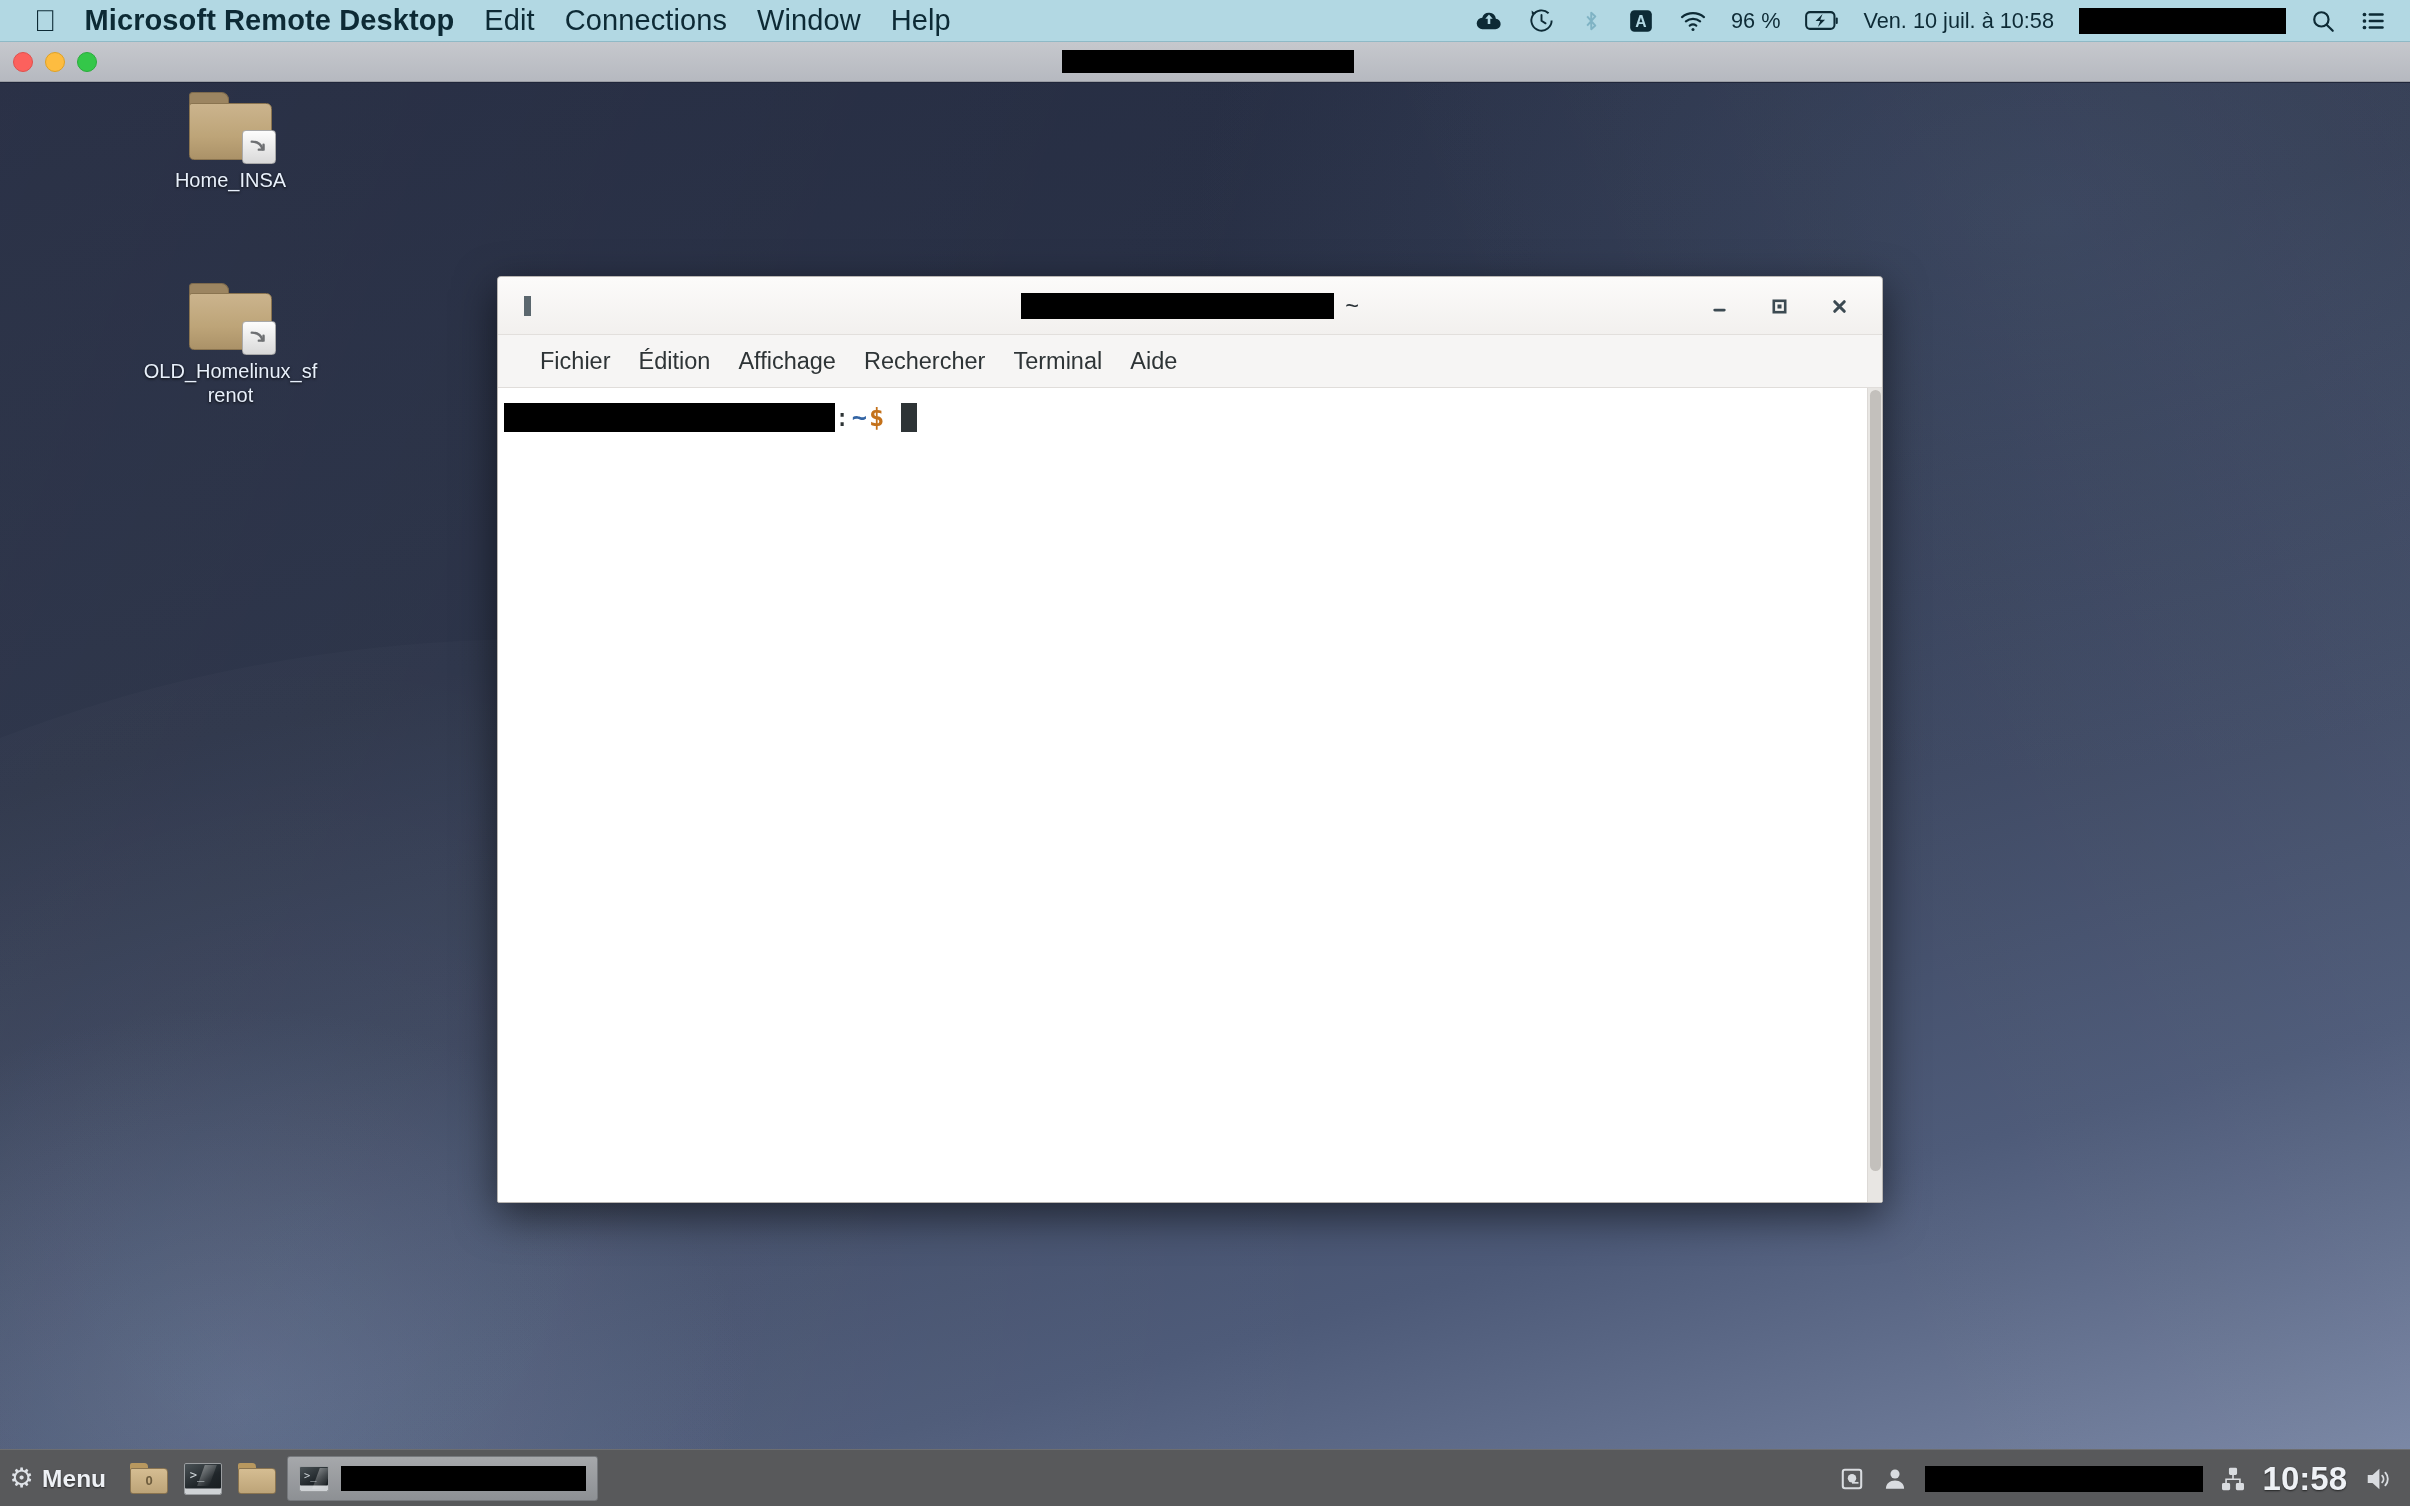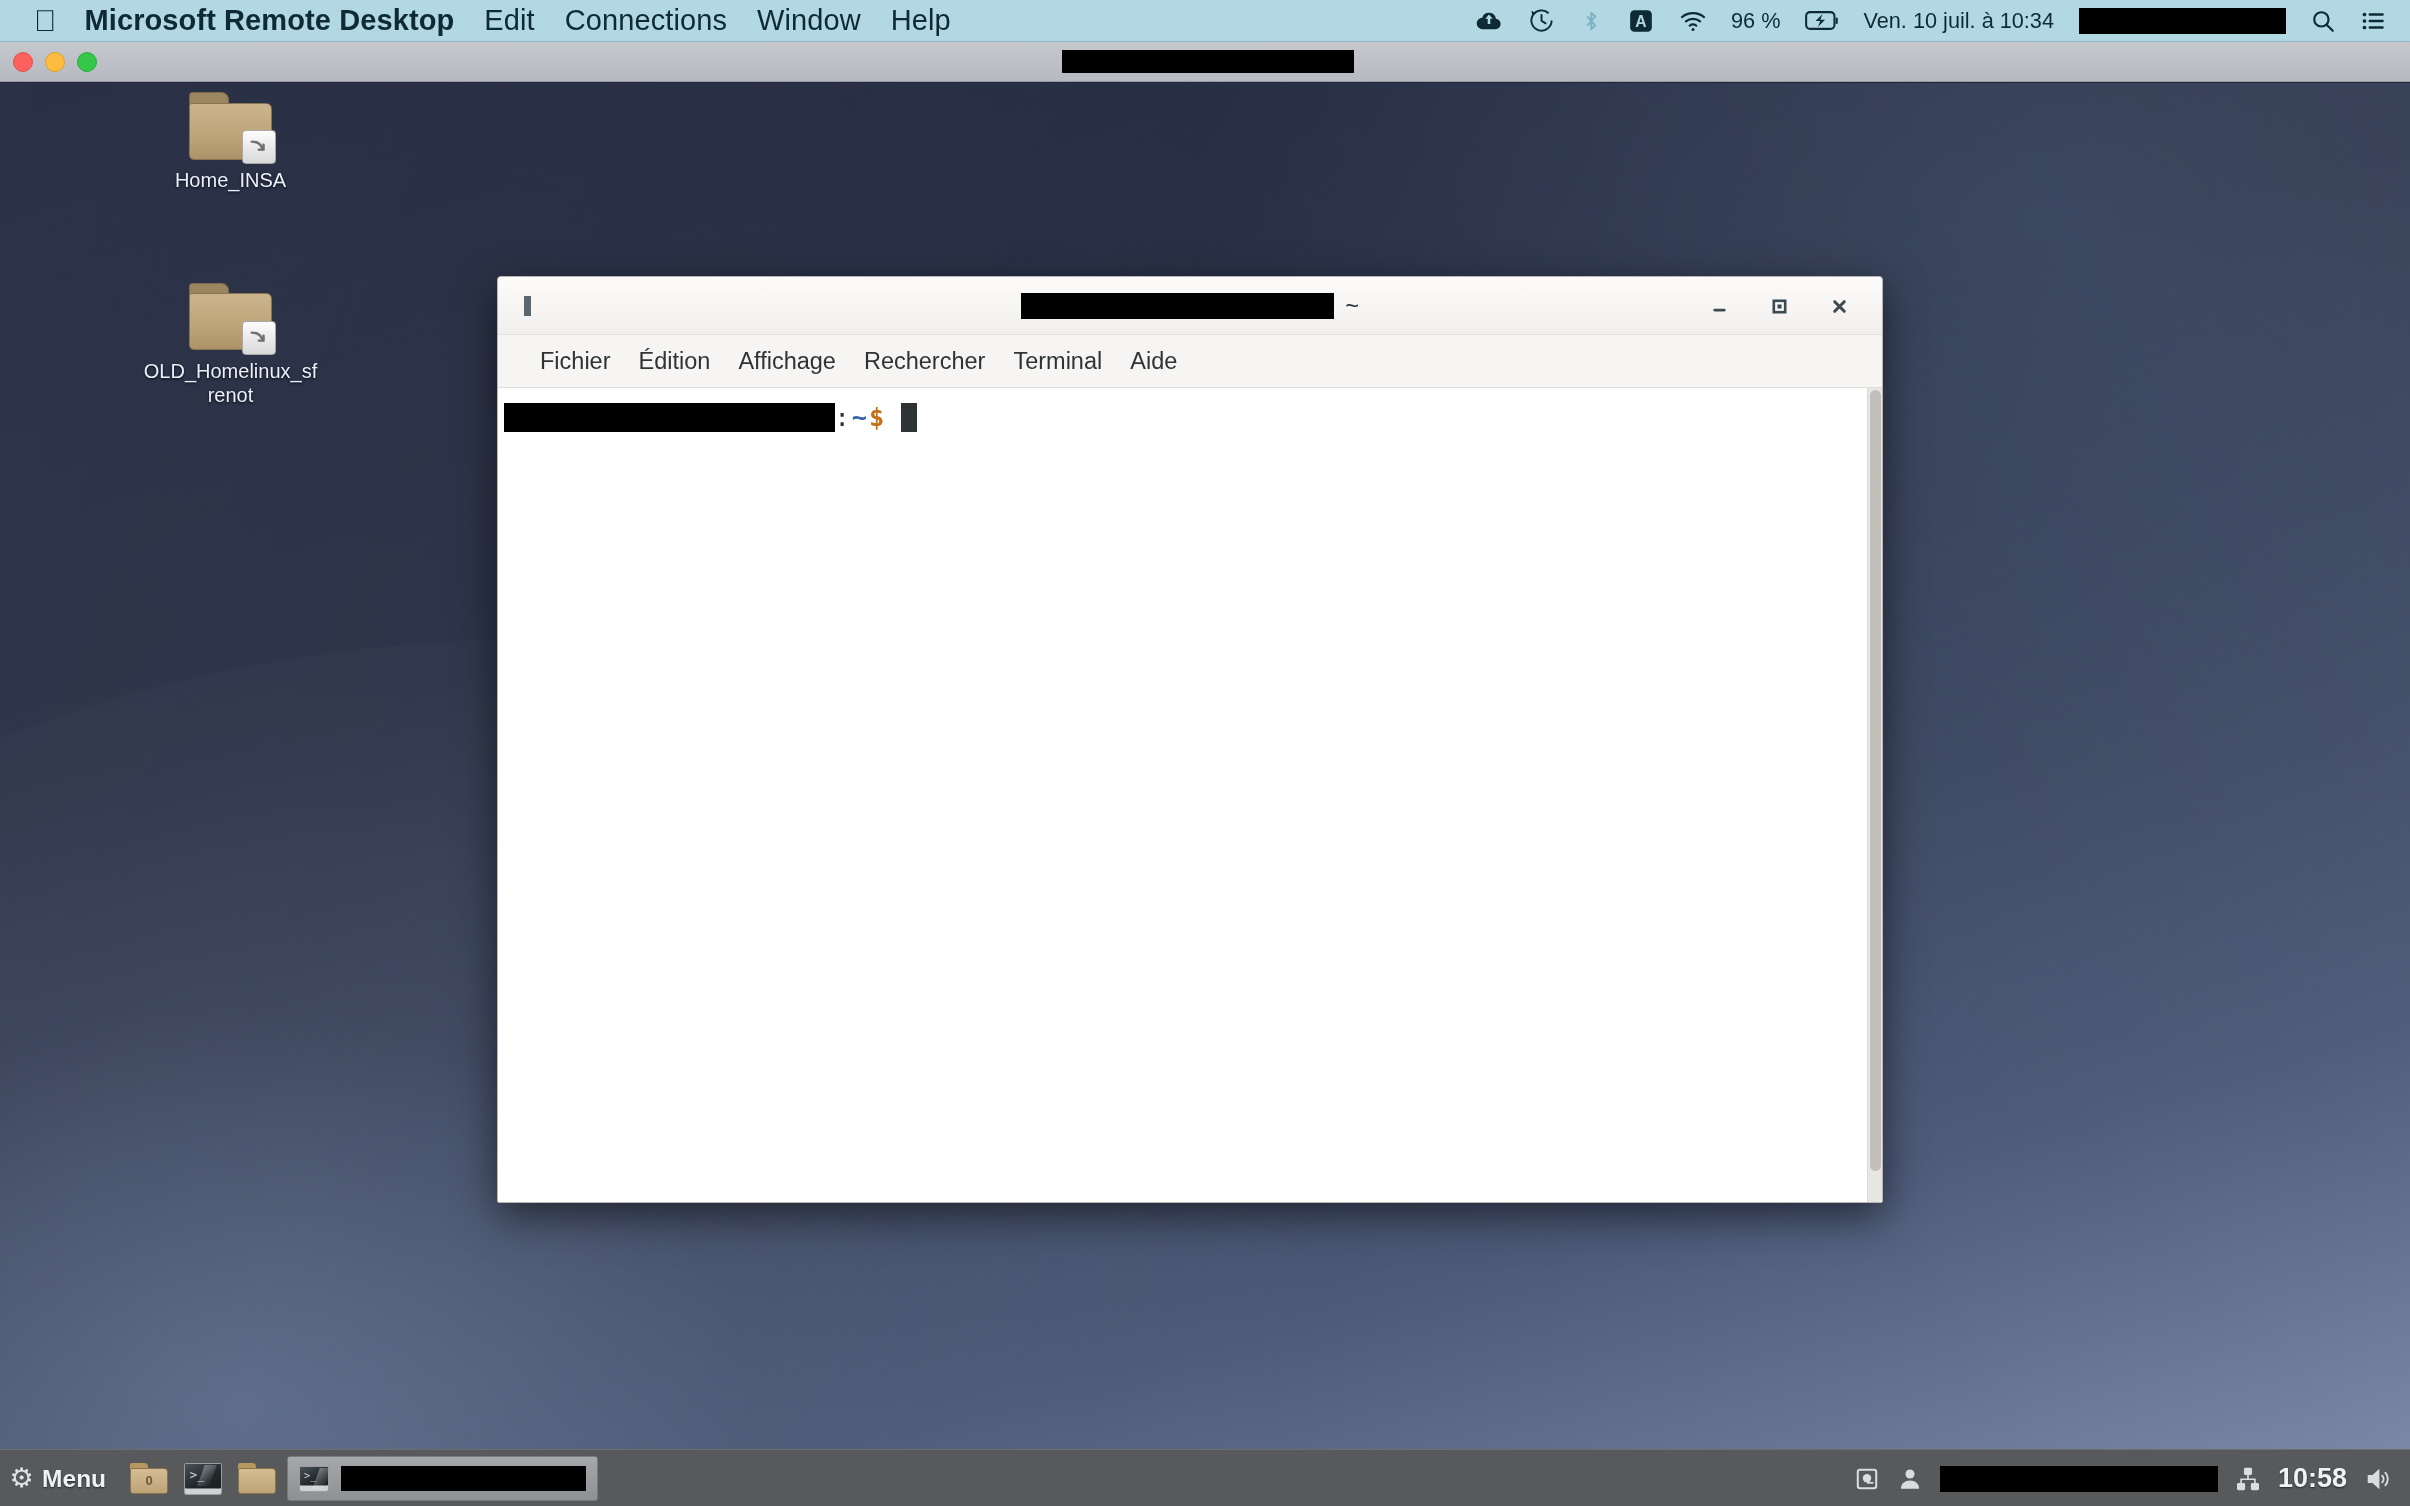--- a/index.html
+++ b/index.html
@@ -252,21 +252,21 @@
     border:0.9px solid #76797d; border-radius:2.8px;
   }
   .taskbtn .tredact2{ flex:1 1 auto; height:25.4px; background:#000; }
   #taskbar .tray{
     margin-left:auto; display:flex; align-items:center; gap:17px;
     padding-right:19px; height:58px;
   }
   .tray .ticon2{ display:flex; align-items:center; color:#d9dce0; }
   .tray .tray-redact{ width:278px; height:26px; background:#000; }
   .tray .clock{
-    font-size:27px; font-weight:bold; color:#eef1f5;
+    font-size:33px; font-weight:bold; color:#eef1f5;
     text-shadow:0 0.9px 1.9px rgba(0,0,0,.6);
     font-family:"Liberation Sans",sans-serif;
   }
 </style>
 </head>
 <body>
 
 <div id="mac-menubar">
   <div class="apple"></div>
 
@@ -310,21 +310,21 @@
       </svg>
     </span>
     <span class="txt">96 %</span>
     <span class="ticon">
       <svg viewBox="0 0 30 18" width="34" height="21" fill="none" stroke="#0d2a35" stroke-width="1.8">
         <rect x="1" y="1.6" width="25" height="14.8" rx="3.4"></rect>
         <path d="M28 7.2v4" stroke-linecap="round"></path>
         <path d="M15.5 3.2l-6.2 6.3h4.1l-2 5.3 6.3-6.5h-4.2z" fill="#0d2a35" stroke="none"></path>
       </svg>
     </span>
-    <span class="txt">Ven. 10 juil. à 10:34</span>
+    <span class="txt">Ven. 10 juil. à 10:58</span>
     <span class="redact" style="width:207px;height:26px;"></span>
     <span class="ticon">
       <svg viewBox="0 0 24 24" width="26" height="26" fill="none" stroke="#0d2a35" stroke-width="2" stroke-linecap="round">
         <circle cx="10.5" cy="10.5" r="6.6"></circle>
           <path d="M15.6 15.6L21 21"></path>
       </svg>
     </span>
     <span class="ticon">
       <svg viewBox="0 0 24 24" width="26" height="26" fill="#0d2a35">
         <circle cx="3.2" cy="6" r="1.7"></circle>

